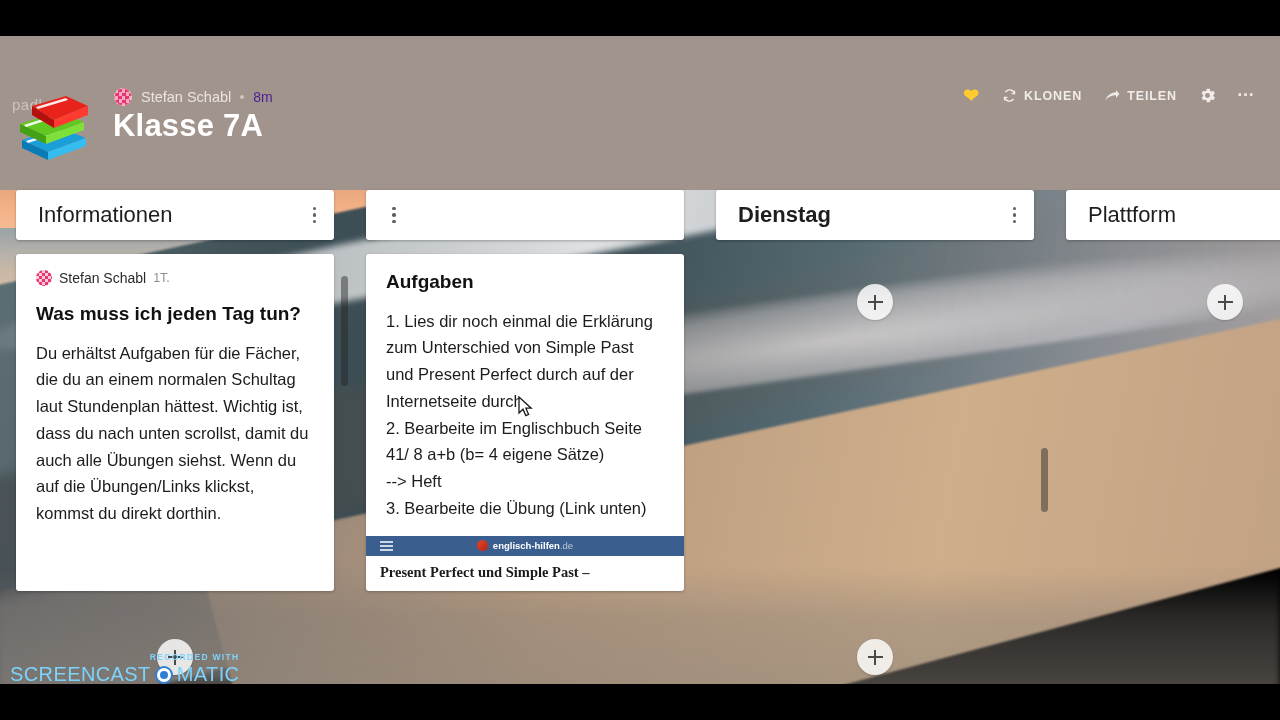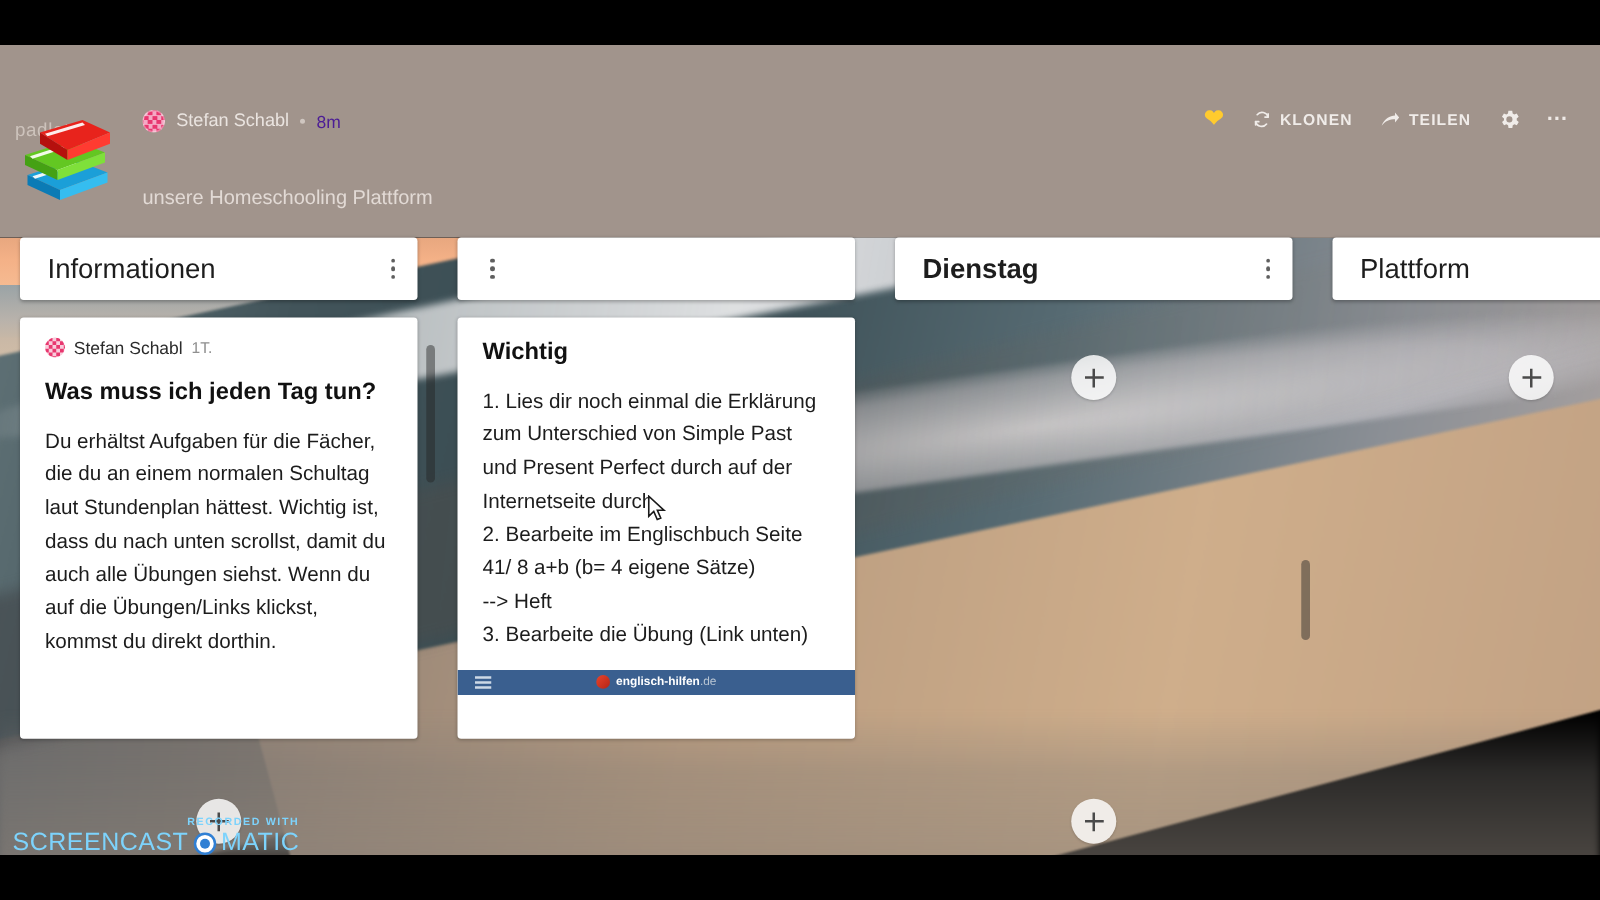--- a/index.html
+++ b/index.html
@@ -239,21 +239,21 @@
       </g>
     </svg>
 
     <div id="hdr-meta">
       <span class="avatar"></span>
       <span id="author-name">Stefan Schabl</span>
       <span class="dot-sep"></span>
       <span id="age">8m</span>
     </div>
 
-    <div id="wall-sub">unsere Homeschooling Plattform</div>
+    <div id="wall-title">Klasse 7A</div>
 
     <div id="toolbar">
       <div class="tb-btn">
         <span class="heart">❤</span>
       </div>
 
       <div class="tb-btn">
         <span class="ic">
           <svg width="15" height="15" viewBox="0 0 24 24" fill="none" stroke="#f0ece9" stroke-width="2.2" stroke-linecap="round" stroke-linejoin="round">
             <polyline points="20 5 20 9 16 9"></polyline>
@@ -320,37 +320,38 @@
     <div class="col" style="left:366px; width:318px;">
       <div class="col-head">
         <span class="kebab">
             <i></i>
             <i></i>
             <i></i>
           </span>
       </div>
       <div class="col-body">
         <div class="card" style="height:337px;">
-          <div class="card-title">Wichtig</div>
+          <div class="card-title">Aufgaben</div>
           <div class="card-body">1. Lies dir noch einmal die Erklärung zum Unterschied von Simple Past und Present Perfect durch auf der Internetseite durch.
 2. Bearbeite im Englischbuch Seite 41/ 8 a+b (b= 4 eigene Sätze)
 --&gt; Heft
 3. Bearbeite die Übung (Link unten)</div>
           <div class="embed">
             <div class="embed-bar">
               <span class="embed-burger">
                   <i></i>
                   <i></i>
                   <i></i>
                 </span>
               <span class="embed-brandwrap">
                 <span class="embed-logo"></span>
                 <span class="embed-brand"><span style="color:#fff;font-weight:bold">englisch-hilfen</span><span>.de</span></span>
               </span>
             </div>
+            <div class="embed-head">Present Perfect und Simple Past –</div>
           </div>
         </div>
       </div>
       <div class="scrollbar" style="left:675px; top:258px; height:64px;"></div>
       <div class="add-btn" style="left:491px; top:449px;">
         <span class="plus"></span>
       </div>
     </div>
 
     <div class="col" style="left:716px; width:318px;font-weight:bold;">

